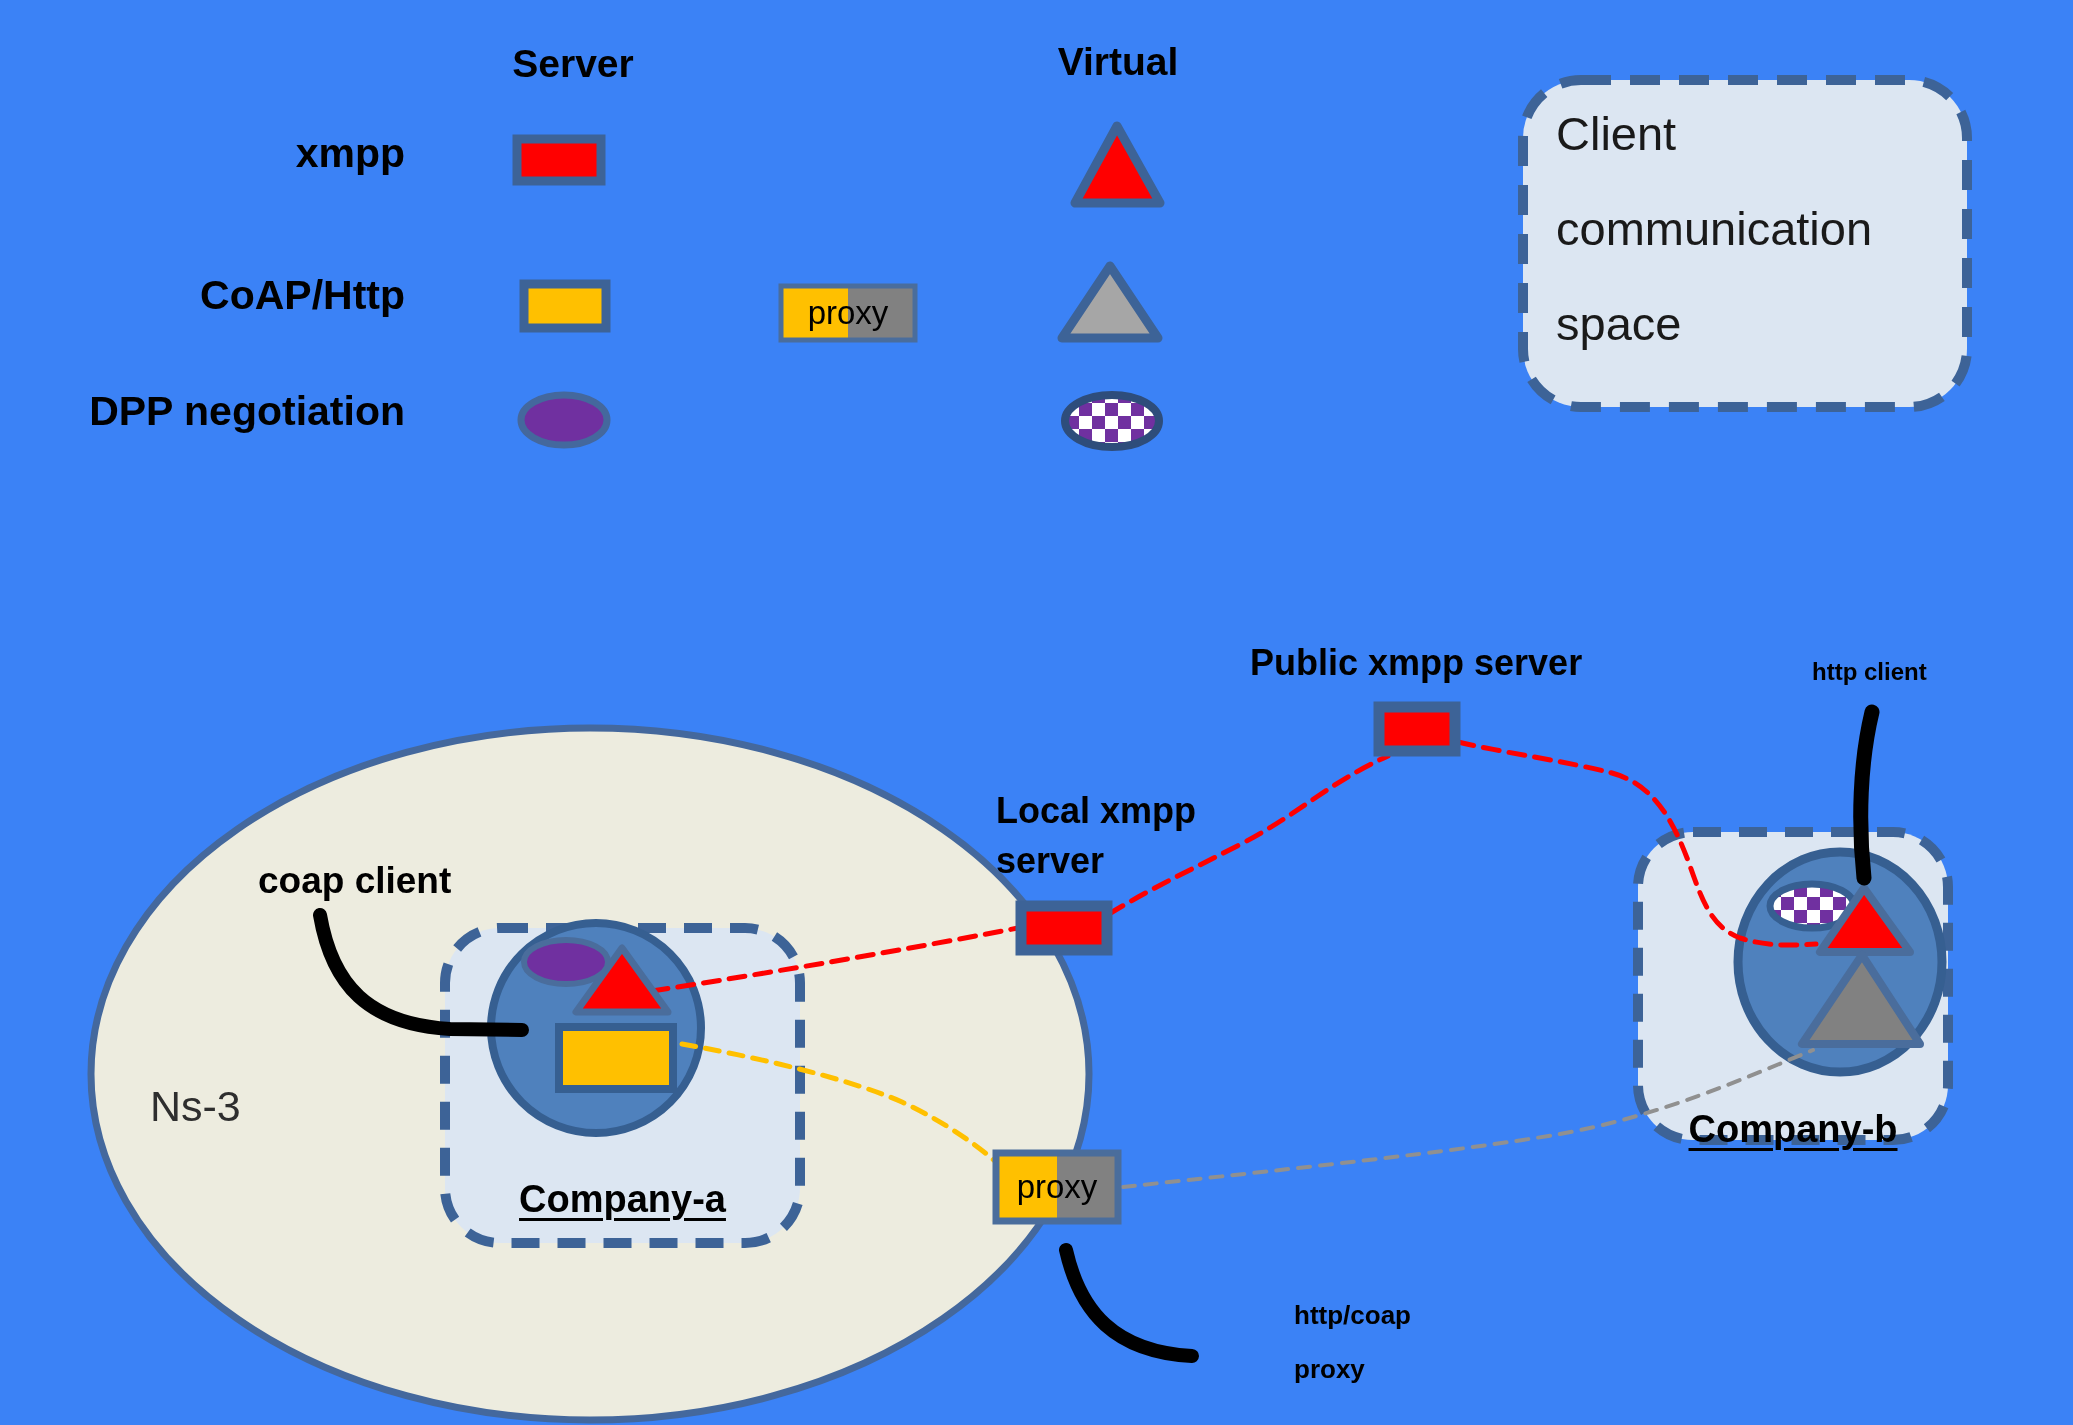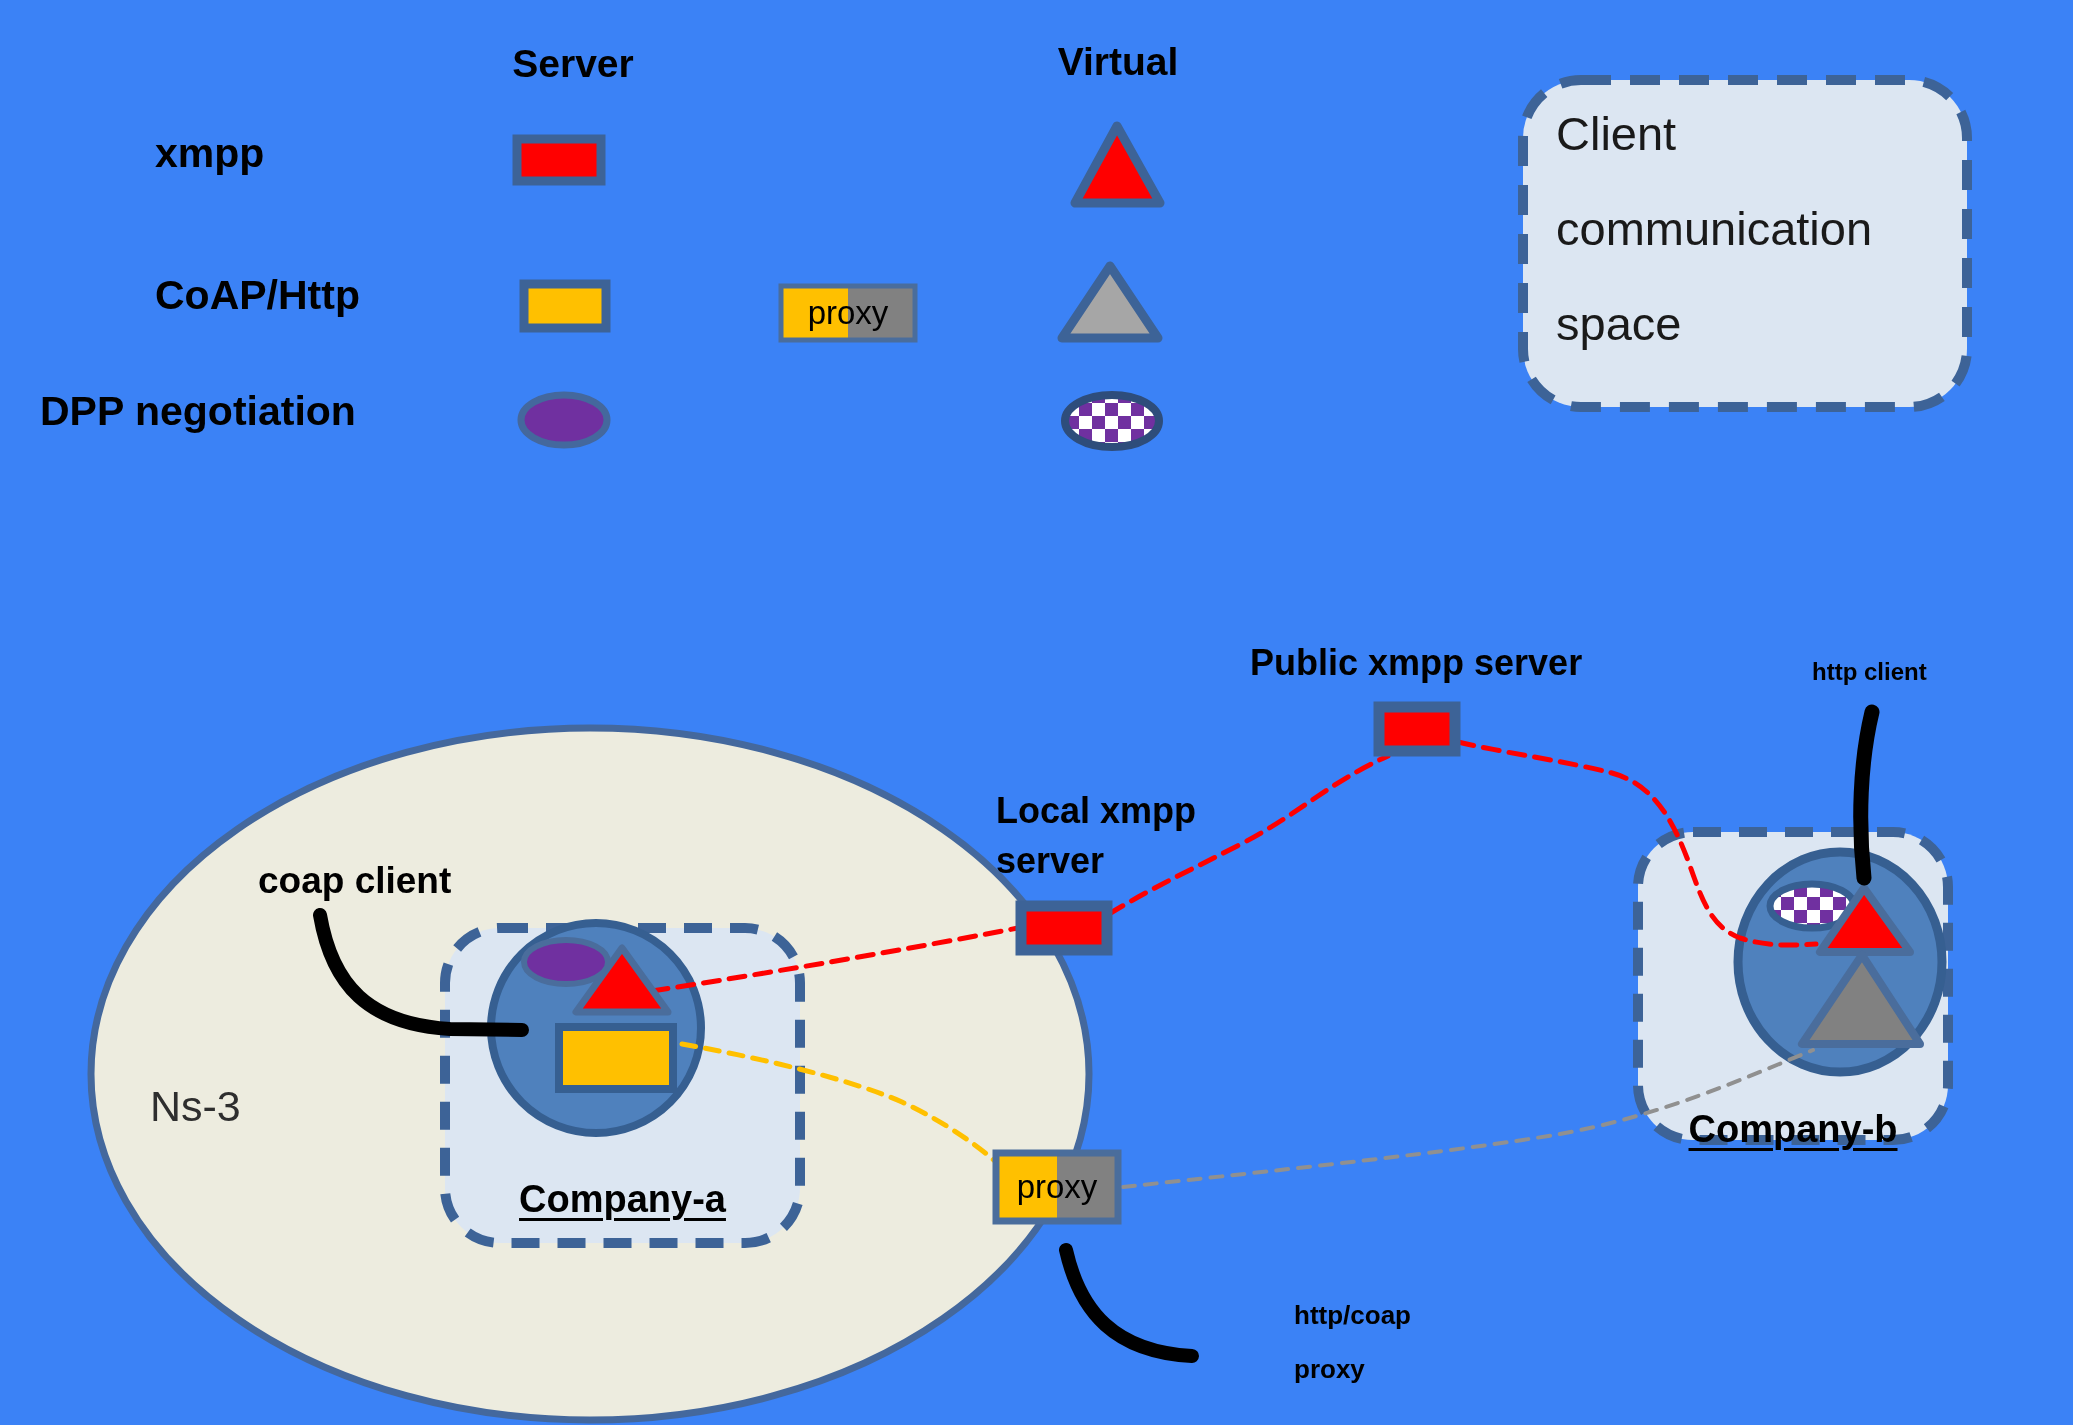--- a/index.html
+++ b/index.html
@@ -2,21 +2,21 @@
 <html><head>
 <meta charset="utf-8">
 <style>
   html,body{margin:0;padding:0;background:#ffffff;}
   .stage{position:relative;width:2073px;height:1425px;background:#3b82f6;overflow:hidden;
          font-family:"Liberation Sans", sans-serif;}
   .layer{position:absolute;left:0;top:0;}
   .lbl{position:absolute;color:#000;white-space:nowrap;}
   .bold{font-weight:bold;}
   .center{text-align:center;}
-  .right{}
+  .right{text-align:right;}
   .underline{text-decoration:underline;text-decoration-thickness:3px;text-underline-offset:6px;}
 </style>
 </head>
 <body>
 
 <div class="stage">
 
   <svg class="layer" width="2073" height="1425" viewBox="0 0 2073 1425">
     <defs>
       <pattern id="checker" width="26" height="26" patternUnits="userSpaceOnUse">

